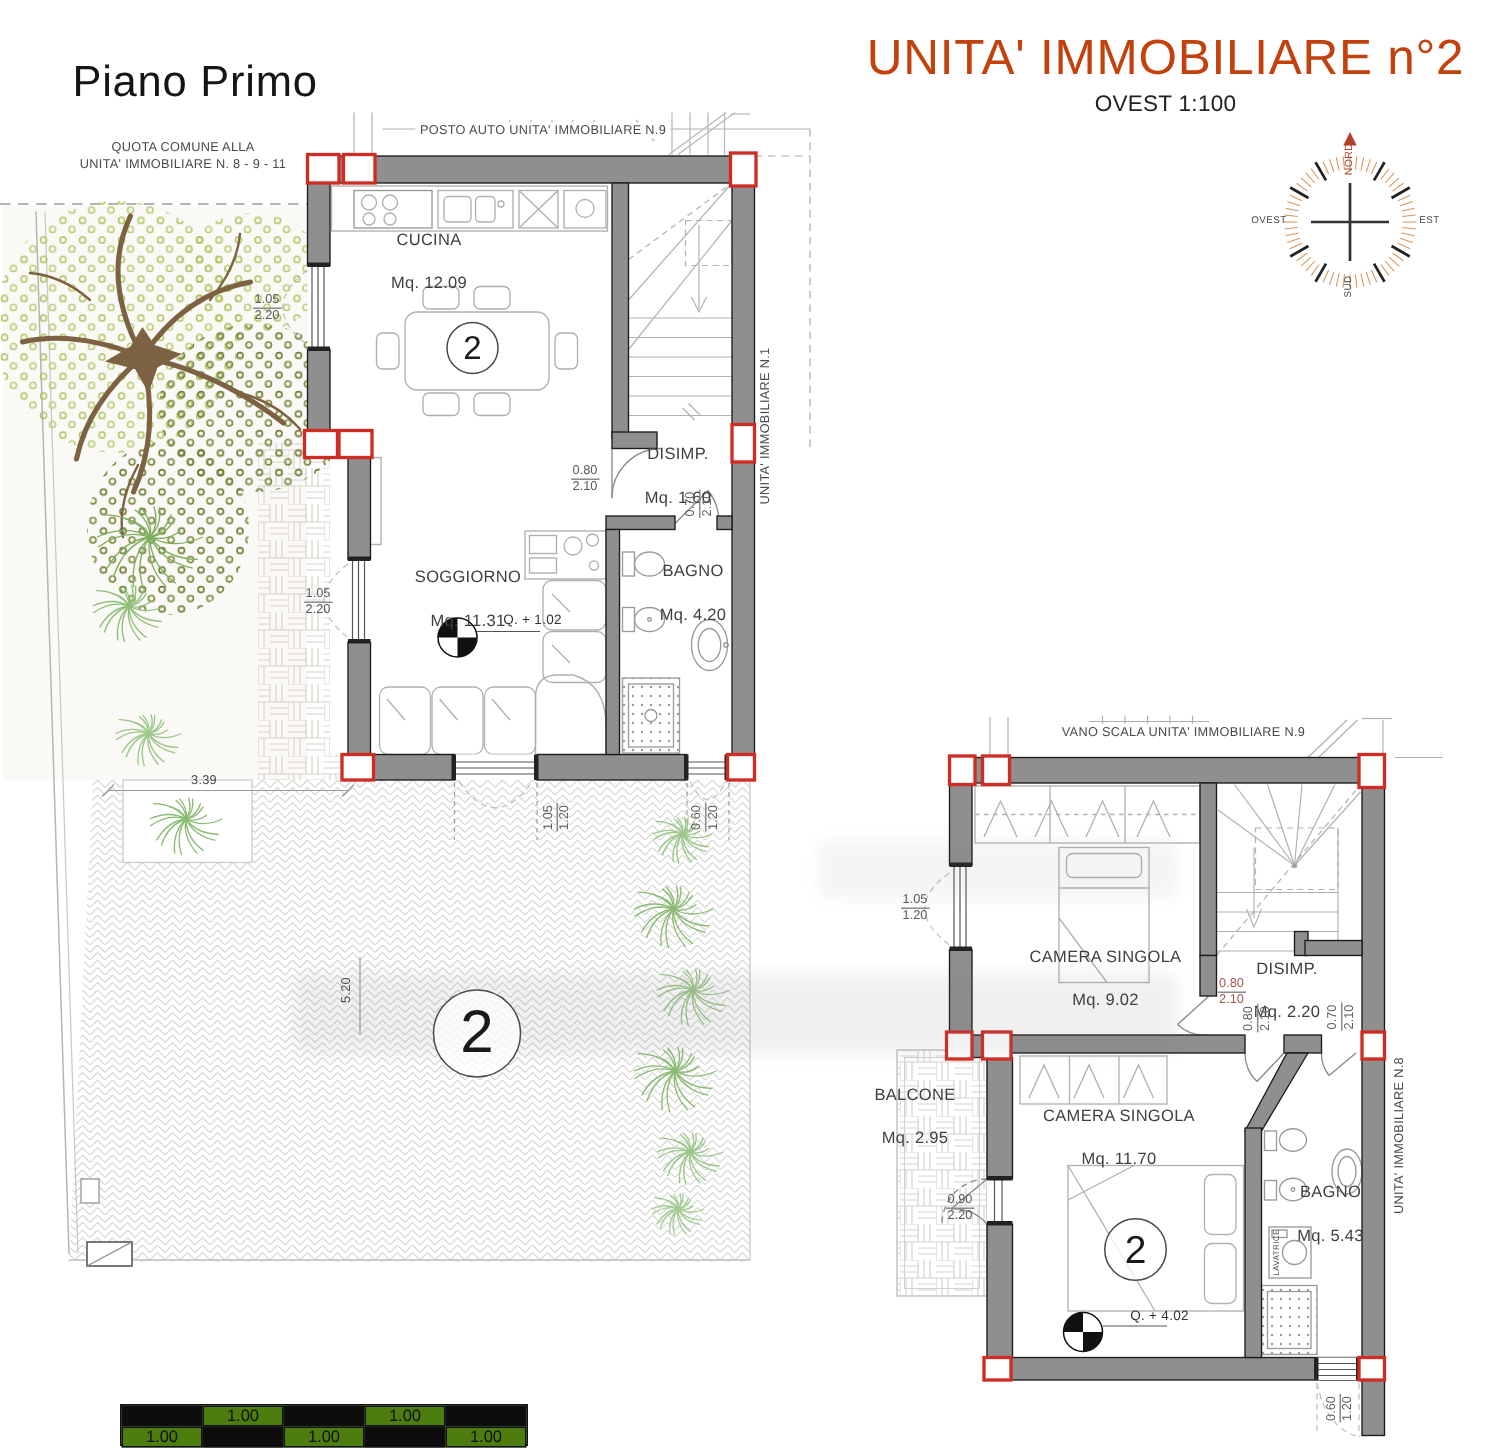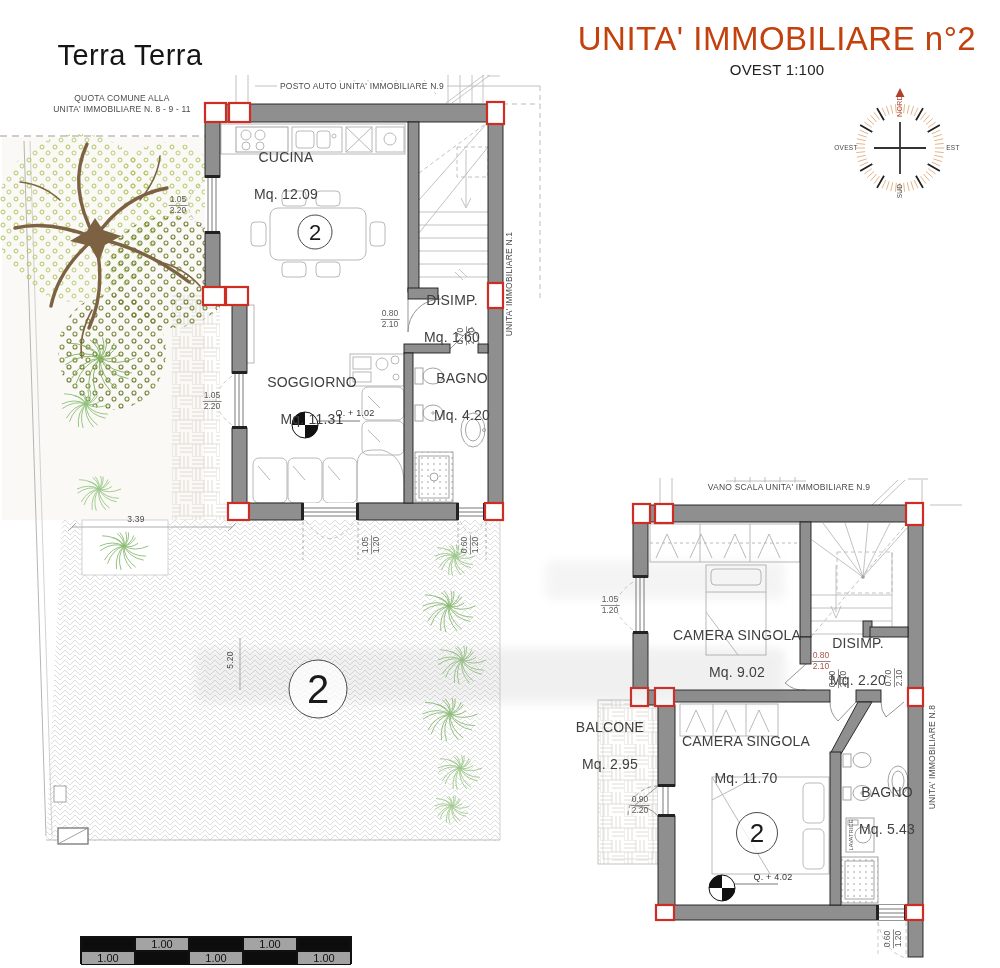--- a/index.html
+++ b/index.html
@@ -1,20 +1,20 @@
 <!DOCTYPE html>
 <html><head>
 <meta charset="utf-8">
 <style>
   html,body{margin:0;padding:0;background:#fff;}
   #stage{position:relative;width:1000px;height:968px;background:#fff;overflow:hidden;
          font-family:"Liberation Sans", sans-serif;color:#222;}
   #plan-svg{position:absolute;left:0;top:0;}
   .lbl{position:absolute;transform:translate(-50%,-50%);text-align:center;white-space:pre-line;
-       font-size:14px;line-height:1.3;color:#3f3f3f;letter-spacing:.2px;}
+       font-size:11px;line-height:1.3;color:#3f3f3f;letter-spacing:.2px;}
   .lbl .nm,.lbl .ar{display:block;}
   .big{font-size:29px;color:#151515;letter-spacing:.5px;white-space:nowrap;}
   .title{font-size:33px;color:#c2410c;letter-spacing:.5px;white-space:nowrap;}
   .scala{font-size:15px;color:#222;}
   .note{font-size:8.5px;color:#4a4a4a;}
   .onwhite{background:#fff;padding:0 3px;}
   .vert{transform:translate(-50%,-50%) rotate(-90deg);white-space:nowrap;}
   .dim{position:absolute;display:flex;flex-direction:column;align-items:center;
        font-size:8.5px;line-height:1.12;color:#5a5a5a;transform:translate(-50%,-50%);}
   .dim .b{border-top:1px solid #8a8a8a;padding:0 1px;}
@@ -25,21 +25,21 @@
            border-radius:50%;display:flex;align-items:center;justify-content:center;
            background:rgba(255,255,255,.75);color:#1a1a1a;}
   .c-sm{width:33px;height:33px;font-size:22px;}
   .c-lg{width:57px;height:57px;font-size:40px;}
   .c-md{width:40px;height:40px;font-size:26px;}
   .compass-lbl{font-size:6.5px;color:#444;letter-spacing:.3px;}
   .nord{color:#b0402a;font-size:7px;}
   
   #scalebar{position:absolute;left:80px;top:936px;width:270px;height:26px;border:1px solid #111;
             display:grid;grid-template-rows:1fr 1fr;grid-template-columns:repeat(5,1fr);font-size:11px;}
-  #scalebar .cell{border:.5px solid #111;display:flex;align-items:center;justify-content:center;color:#111;background:#a3a3a3;}
+  #scalebar .cell{border:.5px solid #111;display:flex;align-items:center;justify-content:center;color:#111;background:#4d7c0f;}
   #scalebar .blk{background:#0d0d0d;}
   .wm{position:absolute;background:#787878;filter:blur(5px);border-radius:8px;pointer-events:none;}
 </style>
 </head>
 <body>
 
 <div id="stage">
 
 <svg id="plan-svg" width="1000" height="968" viewBox="0 0 1000 968">
   <defs>
@@ -829,21 +829,21 @@
     <line x1="900" y1="122" x2="900" y2="174" stroke="#333" stroke-width="1.8"></line>
     <polygon points="900,88 895.5,97 904.5,97" fill="#b0402a"></polygon>
   </g>
 </svg>
 
 <div class="wm" style="left:195px;top:648px;width:590px;height:55px;opacity:.10;"></div>
 <div class="wm" style="left:545px;top:560px;width:240px;height:40px;opacity:.07;"></div>
 
 <div class="lbl title" style="left:777px;top:39px;">UNITA' IMMOBILIARE n°2</div>
 <div class="lbl scala" style="left:777px;top:70px;">OVEST 1:100</div>
-<div class="lbl big" style="left:130px;top:56px;">Terra Terra</div>
+<div class="lbl big" style="left:130px;top:56px;">Piano Primo</div>
 
 <div class="lbl note" style="left:122px;top:104px;">QUOTA COMUNE ALLA
 UNITA' IMMOBILIARE N. 8 - 9 - 11</div>
 <div class="lbl note onwhite" style="left:362px;top:87px;">POSTO AUTO UNITA' IMMOBILIARE N.9</div>
 <div class="lbl note onwhite" style="left:789px;top:488px;">VANO SCALA UNITA' IMMOBILIARE N.9</div>
 <div class="lbl note vert" style="left:510px;top:284px;">UNITA' IMMOBILIARE N.1</div>
 <div class="lbl note vert" style="left:933px;top:757px;">UNITA' IMMOBILIARE N.8</div>
 <div class="lbl vert" style="left:852px;top:835px;font-size:5.5px;color:#555;">LAVATRICE</div>
 
 <div class="lbl" style="left:286px;top:175px;">

